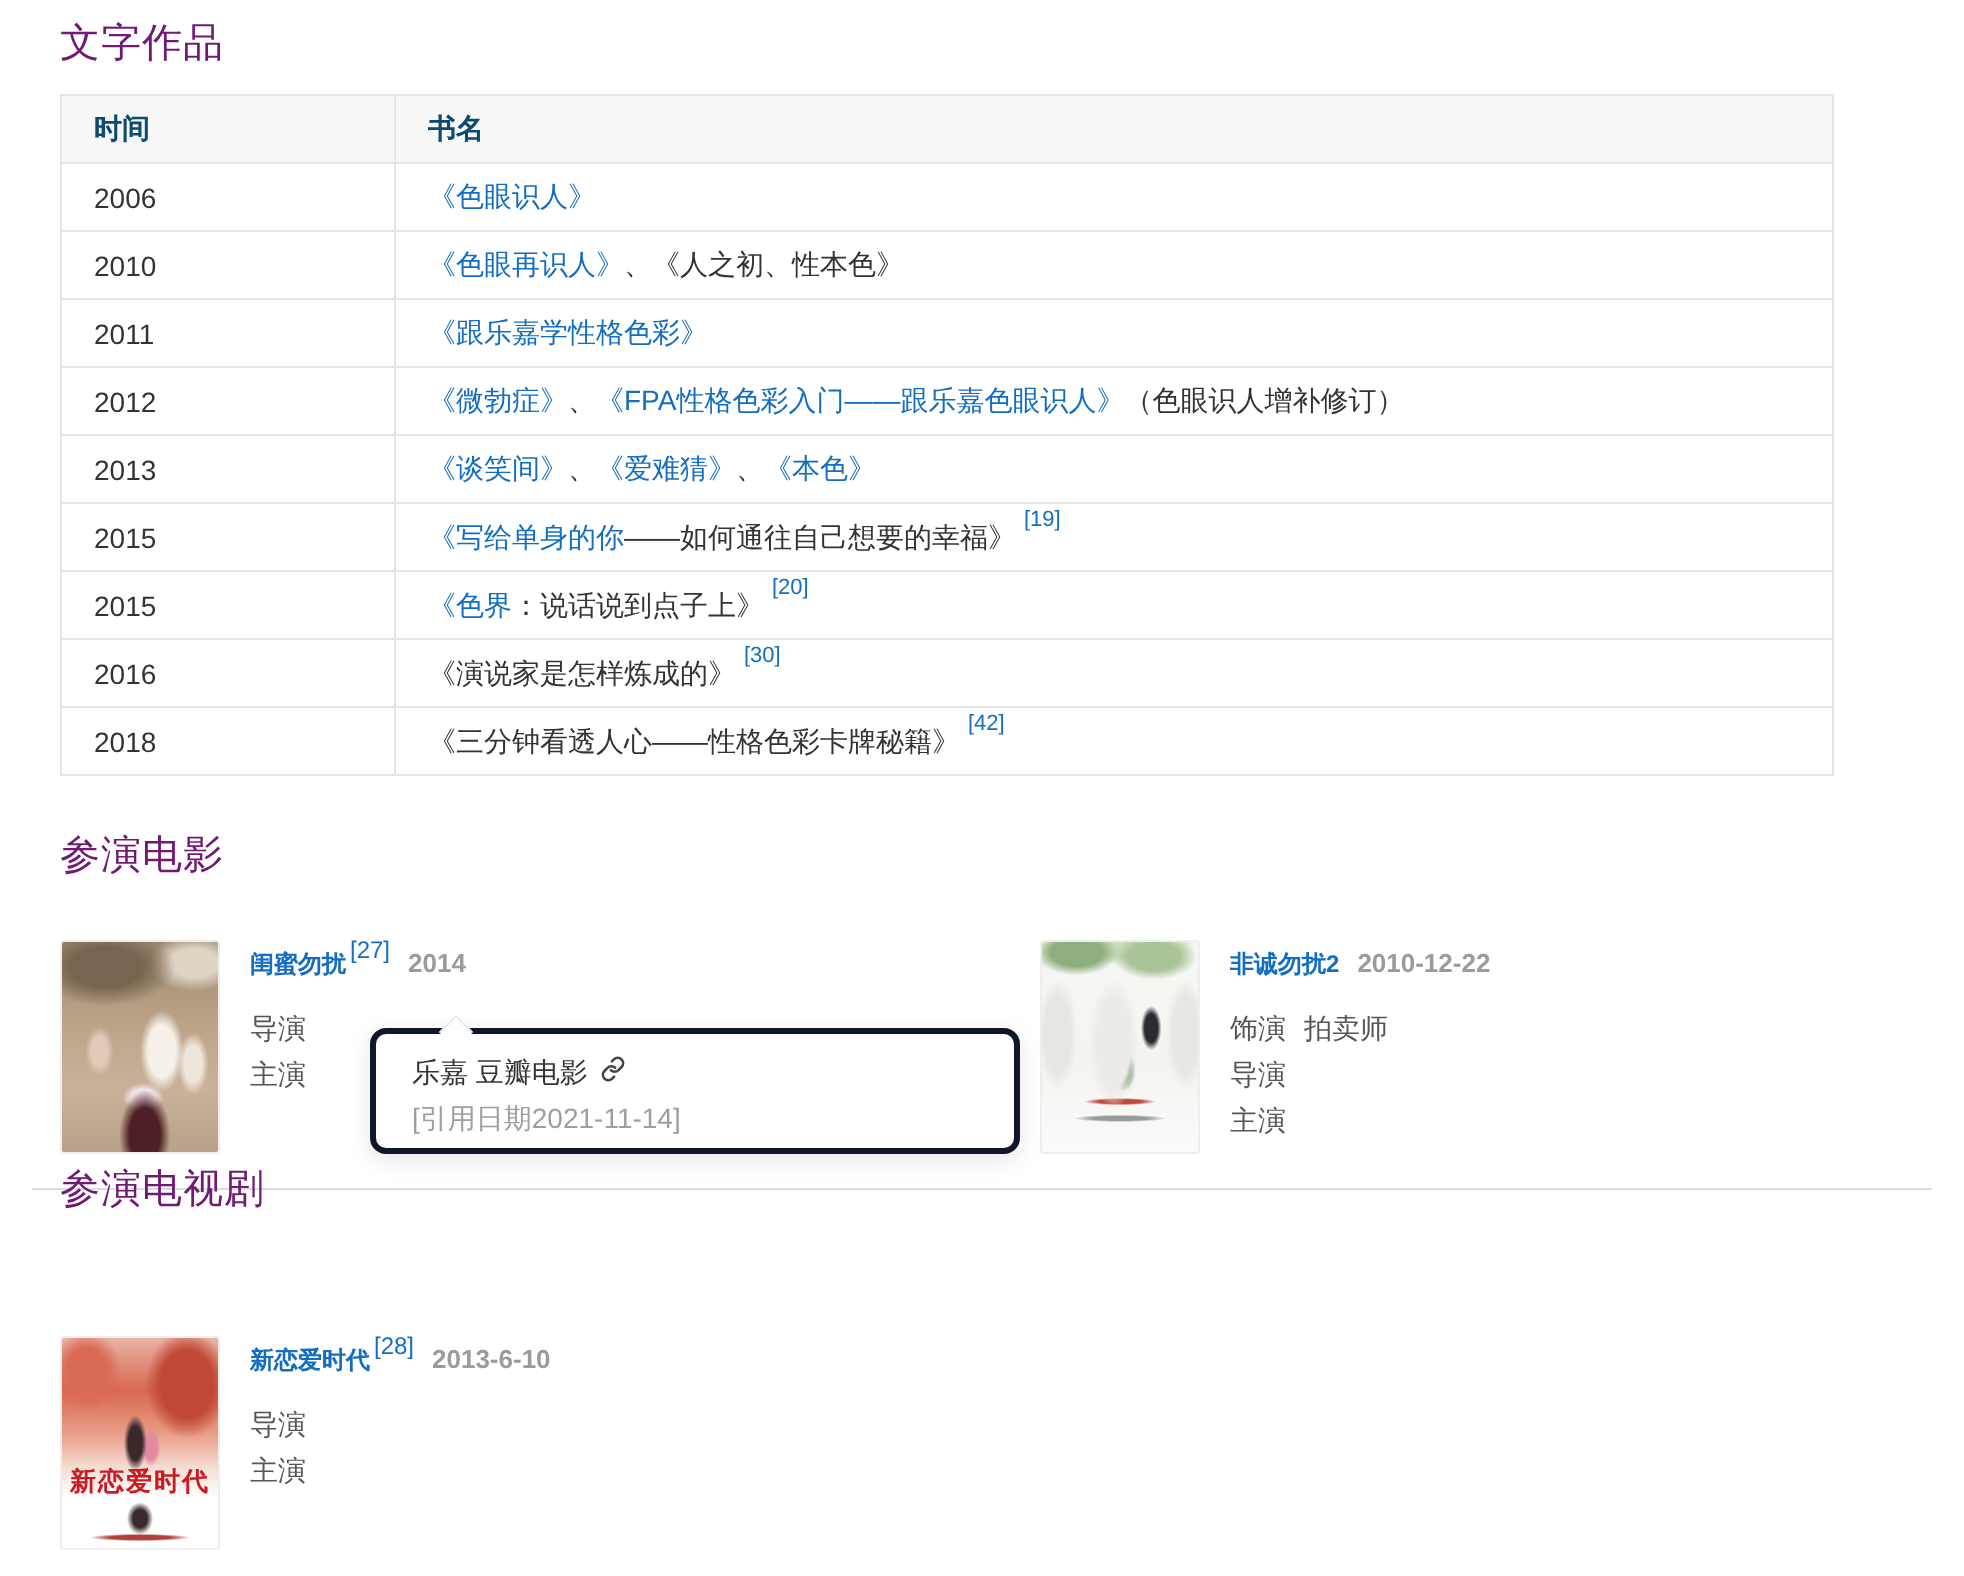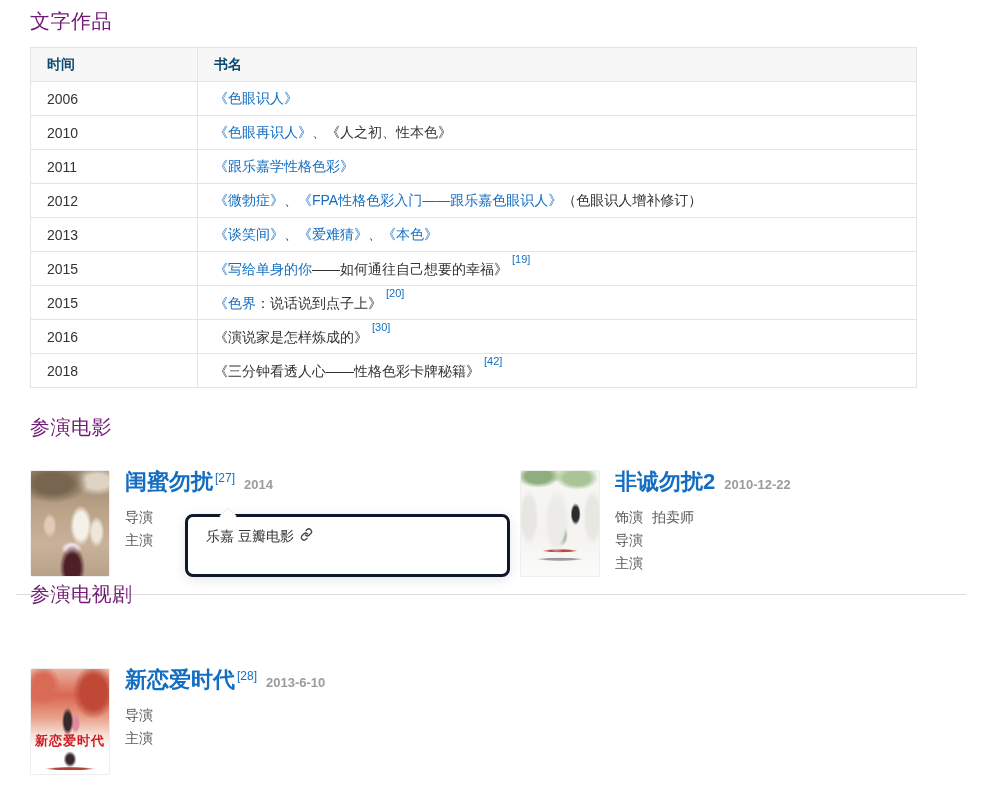--- a/index.html
+++ b/index.html
@@ -76,21 +76,21 @@
     flex: 0 0 80px;
     border: 1px solid #eee;
     border-radius: 2px;
     position: relative;
     overflow: hidden;
     cursor: pointer;
   }
   .card-info { margin-left: 15px; padding-top: 1px; }
   .title-line { display: flex; align-items: baseline; line-height: 22px; }
   .media-name {
-    font-size: 22px;
+    font-size: 12px;
     font-weight: 700;
     color: #136ec2;
     text-decoration: none;
     cursor: pointer;
   }
   .title-ref {
     font-size: 12px;
     color: #136ec2;
     position: relative;
     top: -7px;
@@ -299,20 +299,21 @@
     <div class="arrow"></div>
     <div class="tooltip-source">
       <span>乐嘉 豆瓣电影</span>
       <span>
         <svg width="13" height="13" viewBox="0 0 24 24" fill="none" stroke="#444" stroke-width="2.4" stroke-linecap="round" stroke-linejoin="round">
           <path d="M10 13a5 5 0 0 0 7.07 0l2.83-2.83a5 5 0 0 0-7.07-7.07L11 4.93"></path>
           <path d="M14 11a5 5 0 0 0-7.07 0l-2.83 2.83a5 5 0 0 0 7.07 7.07L13 19.07"></path>
         </svg>
       </span>
     </div>
+    <div class="tooltip-citedate">[引用日期2021-11-14]</div>
   </div>
 
   <div class="section-divider"></div>
 
   <h2 class="section-title" id="tv-title">参演电视剧</h2>
 
   <div class="media-card" id="tv-card">
     <div class="poster poster-xinlianai">
       <div class="poster-title-text">新恋爱时代</div>
     </div>

